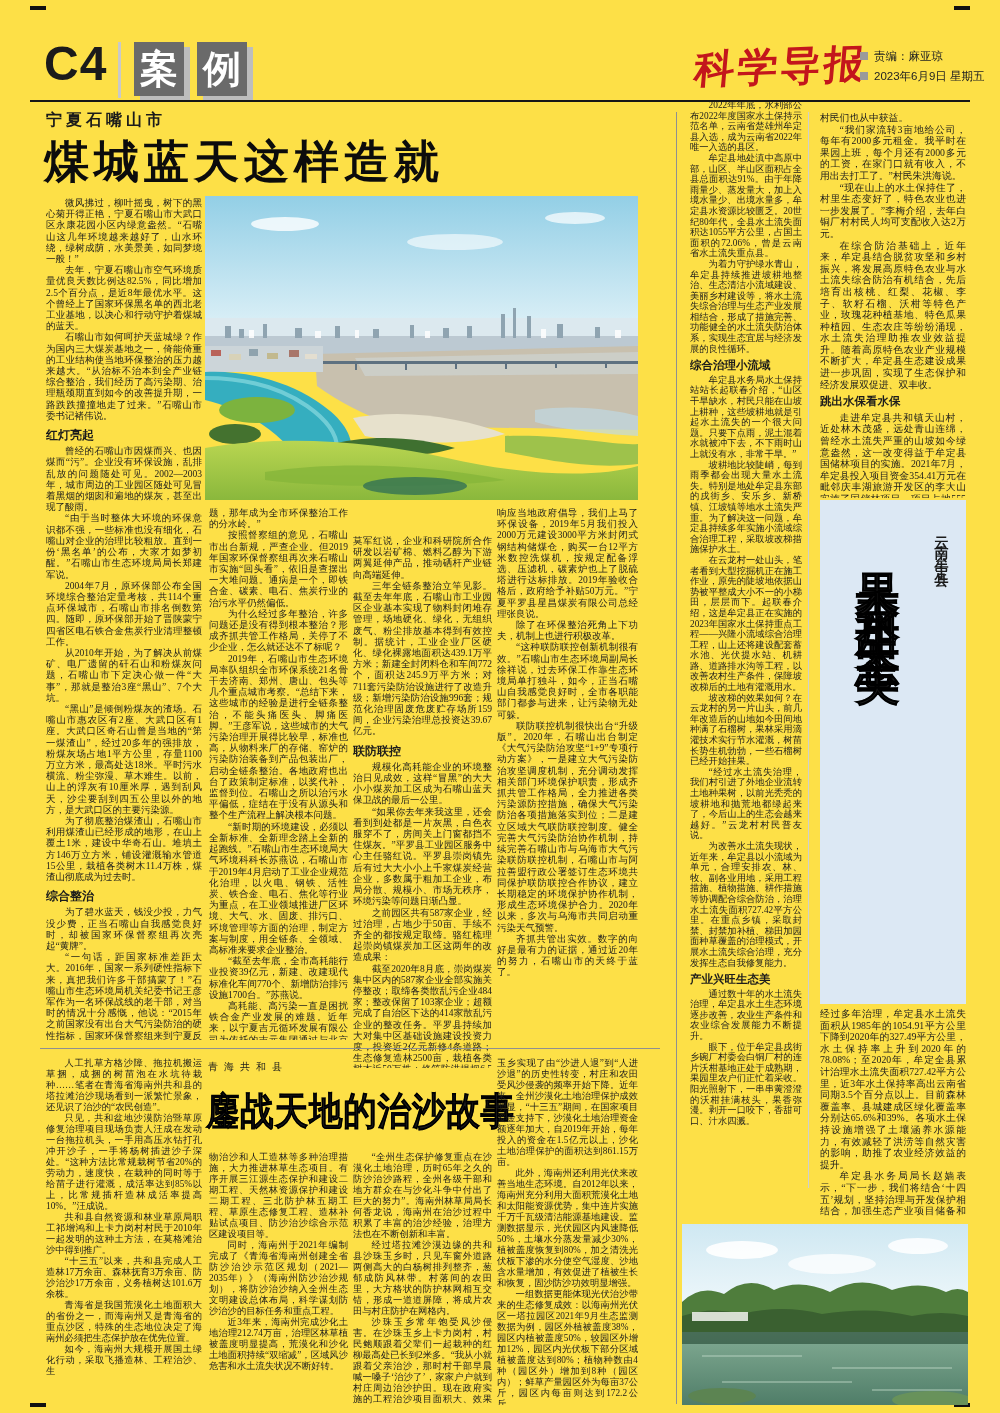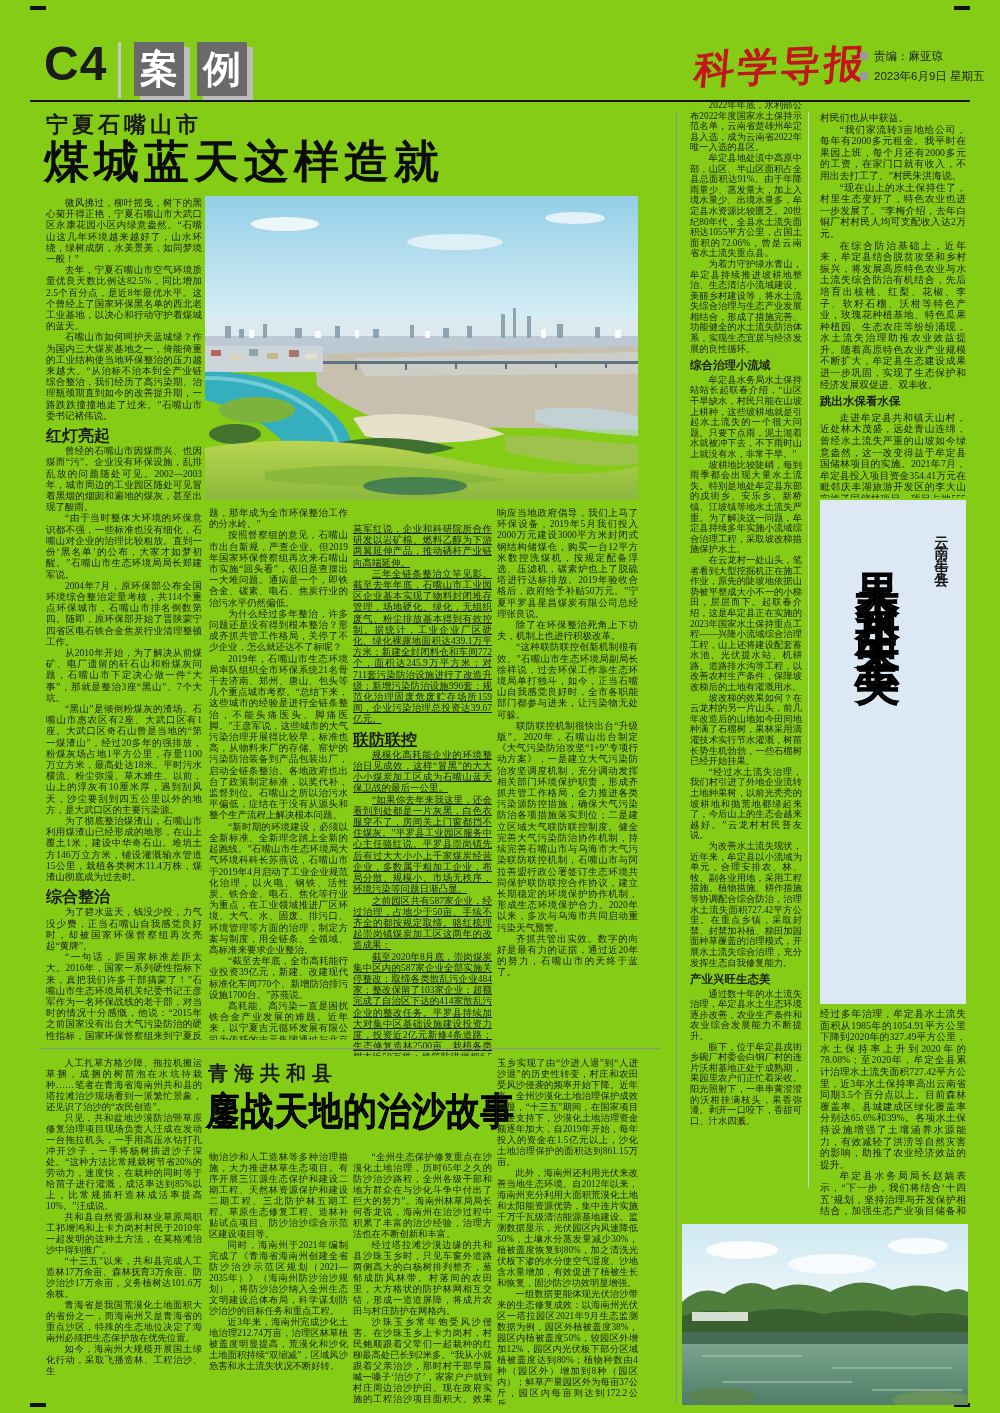--- a/index.html
+++ b/index.html
@@ -1,55 +1,55 @@
 <!DOCTYPE html>
 <html><head>
 <meta charset="utf-8">
 <style>
   html,body{margin:0;padding:0;background:#e9e8e3;}
-  .page{position:relative;width:1000px;height:1413px;margin:0 auto;background:#84cc16;
+  .page{position:relative;width:1000px;height:1413px;margin:0 auto;background:#fde047;
         font-family:"Liberation Serif","DejaVu Serif",serif;color:#1b1b1b;overflow:hidden;}
   .abs{position:absolute;}
   .trim{position:absolute;background:#111;}
   
   .c4{font-family:"Liberation Sans","DejaVu Sans",sans-serif;font-weight:bold;font-size:48px;letter-spacing:1px;}
   .vbar{position:absolute;background:#c9c9c9;}
   .secwrap{position:absolute;display:flex;gap:13px;}
   .sec-box{width:50px;height:54px;background:#6a6a6a;color:#fff;text-align:center;line-height:54px;
            font-family:"Liberation Sans","DejaVu Sans",sans-serif;font-weight:bold;font-size:38px;
            box-shadow:6px 5px 0 #bdbdbd;}
   .masthead{color:#c3161c;font-family:"Liberation Serif",serif;font-weight:bold;font-size:40px;
             letter-spacing:3px;transform:skewX(-7deg) rotate(-2deg);transform-origin:left bottom;}
   .hdr-info{font-family:"Liberation Sans","DejaVu Sans",sans-serif;font-size:11.5px;color:#222;line-height:20px;}
   .sq{display:inline-block;width:8px;height:8px;background:#9a9a9a;margin-right:6px;}
   .rule{position:absolute;background:#161616;}
   .thinrule{position:absolute;background:#909090;}
   .lightrule{position:absolute;background:#cfcfcf;}
   
-  .kicker1{font-size:22px;font-weight:bold;letter-spacing:4px;}
+  .kicker1{font-size:16px;font-weight:bold;letter-spacing:4px;}
   .title1{font-family:"Liberation Sans","DejaVu Sans",sans-serif;font-weight:bold;font-size:45px;
           letter-spacing:5px;color:#0c0c0c;}
   .col{position:absolute;overflow:hidden;text-align:justify;}
   .a1{font-size:9.5px;line-height:11.2px;}
   .b-p{text-indent:2em;margin:0;}
   .b-pc{text-indent:0;margin:0;}
-  .b-h{font-family:"Liberation Sans","DejaVu Sans",sans-serif;font-weight:bold;font-size:16px;
+  .b-h{font-family:"Liberation Sans","DejaVu Sans",sans-serif;font-weight:bold;font-size:12px;
        text-indent:0;margin:8px 0 5px;}
   
   .a2n{font-size:9.3px;line-height:10.6px;}
   .a2w{font-size:9.8px;line-height:11.6px;}
   .a2n .b-h,.a2w .b-h{font-size:11.5px;margin:6px 0 4px;}
   .vbox{position:absolute;background:#dce8f4;}
   .vkick{position:absolute;right:16px;top:26px;writing-mode:vertical-rl;font-weight:bold;
          font-size:14px;letter-spacing:9px;}
   .vtitle{position:absolute;left:28px;top:38px;writing-mode:vertical-rl;font-weight:bold;
           font-family:"Liberation Serif","DejaVu Serif",serif;font-size:44px;letter-spacing:14px;
           -webkit-text-stroke:0.8px #000;}
   
-  .kicker3{font-size:20px;font-weight:bold;letter-spacing:6px;}
+  .kicker3{font-size:10px;font-weight:normal;letter-spacing:6px;}
   .title3{font-family:"Liberation Serif","DejaVu Serif",serif;font-weight:bold;font-size:38px;
           letter-spacing:1px;transform:scaleX(0.88);transform-origin:left;-webkit-text-stroke:0.6px #000;}
   .a3{font-size:9.3px;line-height:11px;}
   .photo{position:absolute;overflow:hidden;}
   .photo svg{display:block;}
 </style>
 </head>
 <body>
 
 <div class="page">
@@ -168,21 +168,21 @@
     </div>
   <div class="col a1" style="left:209px;top:508px;width:139px;height:532px;">
       <div class="b-pc">题，那年成为全市环保整治工作的分水岭。”</div>
       <div class="b-p">按照督察组的意见，石嘴山市出台新规，严查企业。但2019年国家环保督察组再次来石嘴山市实施“回头看”，依旧是查摆出一大堆问题。通病是一个，即铁合金、碳素、电石、焦炭行业的治污水平仍然偏低。</div>
       <div class="b-p">为什么经过多年整治，许多问题还是没有得到根本整治？形成齐抓共管工作格局，关停了不少企业，怎么就还达不了标呢？</div>
       <div class="b-p">2019年，石嘴山市生态环境局率队组织全市环保系统21名骨干去济南、郑州、唐山、包头等几个重点城市考察。“总结下来，这些城市的经验是进行全链条整治，不能头痛医头、脚痛医脚。”王彦军说，这些城市的大气污染治理开展得比较早，标准也高，从物料来厂的存储、窑炉的污染防治装备到产品包装出厂，启动全链条整治。各地政府也出台了政策制定标准，以奖代补，监督到位。石嘴山之所以治污水平偏低，症结在于没有从源头和整个生产流程上解决根本问题。</div>
       <div class="b-p">“新时期的环境建设，必须以全新标准、全新理念踏上全新的起跑线。”石嘴山市生态环境局大气环境科科长苏燕说，石嘴山市于2019年4月启动了工业企业规范化治理，以火电、钢铁、活性炭、铁合金、电石、焦化等行业为重点，在工业领域推进厂区环境、大气、水、固废、排污口、环境管理等方面的治理，制定方案与制度，用全链条、全领域、高标准来要求企业整治。</div>
       <div class="b-p">“截至去年底，全市高耗能行业投资39亿元，新建、改建现代标准化车间770个、新增防治排污设施1700台。”苏燕说。</div>
       <div class="b-p">高耗能、高污染一直是困扰铁合金产业发展的难题。近年来，以宁夏吉元循环发展有限公司为依托的吉元集团通过与北京一家企业“联姻”，建成了全球首个铁合金领域利用矿热炉尾气生物发酵制燃料乙醇项目。“我们利用工业尾气生物发酵法制清洁能源燃料乙醇，每年可减少碳排放18万吨，相当于种了9.5万棵树。”吉元集团总经理</div>
     </div>
-  <div class="col a1" style="left:353px;top:524px;width:139px;height:532px;text-decoration:underline;">
+  <div class="col a1" style="left:353px;top:536px;width:139px;height:532px;">
       <div class="b-pc">莫军红说，企业和科研院所合作研发以岩矿棉、燃料乙醇为下游两翼延伸产品，推动硒杆产业链向高端延伸。</div>
       <div class="b-p">三年全链条整治立竿见影。截至去年年底，石嘴山市工业园区企业基本实现了物料封闭堆存管理，场地硬化、绿化，无组织废气、粉尘排放基本得到有效控制。据统计，工业企业厂区硬化、绿化裸露地面积达439.1万平方米；新建全封闭料仓和车间772个，面积达245.9万平方米；对711套污染防治设施进行了改造升级；新增污染防治设施996套；规范化治理固废危废贮存场所159间，企业污染治理总投资达39.67亿元。</div>
       <div class="b-h">联防联控</div>
       <div class="b-p">规模化高耗能企业的环境整治日见成效，这样“冒黑”的大大小小煤炭加工区成为石嘴山蓝天保卫战的最后一公里。</div>
       <div class="b-p">“如果你去年来我这里，还会看到到处都是一片灰黑，白色衣服穿不了，房间关上门窗都挡不住煤灰。”平罗县工业园区服务中心主任骆红说。平罗县崇岗镇先后有过大大小小上千家煤炭经营企业，多数属于粗加工企业，布局分散、规模小、市场无秩序，环境污染等问题日渐凸显。</div>
       <div class="b-p">之前园区共有587家企业，经过治理，占地少于50亩、手续不齐全的都按规定取缔。骆红梳理起崇岗镇煤炭加工区这两年的改造成果：</div>
       <div class="b-p">截至2020年8月底，崇岗煤炭集中区内的587家企业全部实施关停整改；取缔各类散乱污企业484家；整改保留了103家企业；超额完成了自治区下达的414家散乱污企业的整改任务。平罗县持续加大对集中区基础设施建设投资力度，投资近2亿元新修4条道路；生态修复造林2500亩，栽植各类树木近50万株；修筑防洪堤坝6.5公里；铺设排污管网24公里，进一步完善了集中区的基础功能，提升了园区的承载力。</div>
     </div>
   <div class="col a1" style="left:497px;top:508px;width:141px;height:532px;">
       <div class="b-pc">响应当地政府倡导，我们上马了环保设备，2019年5月我们投入2000万元建设3000平方米封闭式钢结构储煤仓，购买一台12平方米数控洗煤机，按规定配备浮选、压滤机，碳素炉也上了脱硫塔进行达标排放。2019年验收合格后，政府给予补贴50万元。”宁夏平罗县星昌煤炭有限公司总经理张良说。</div>

